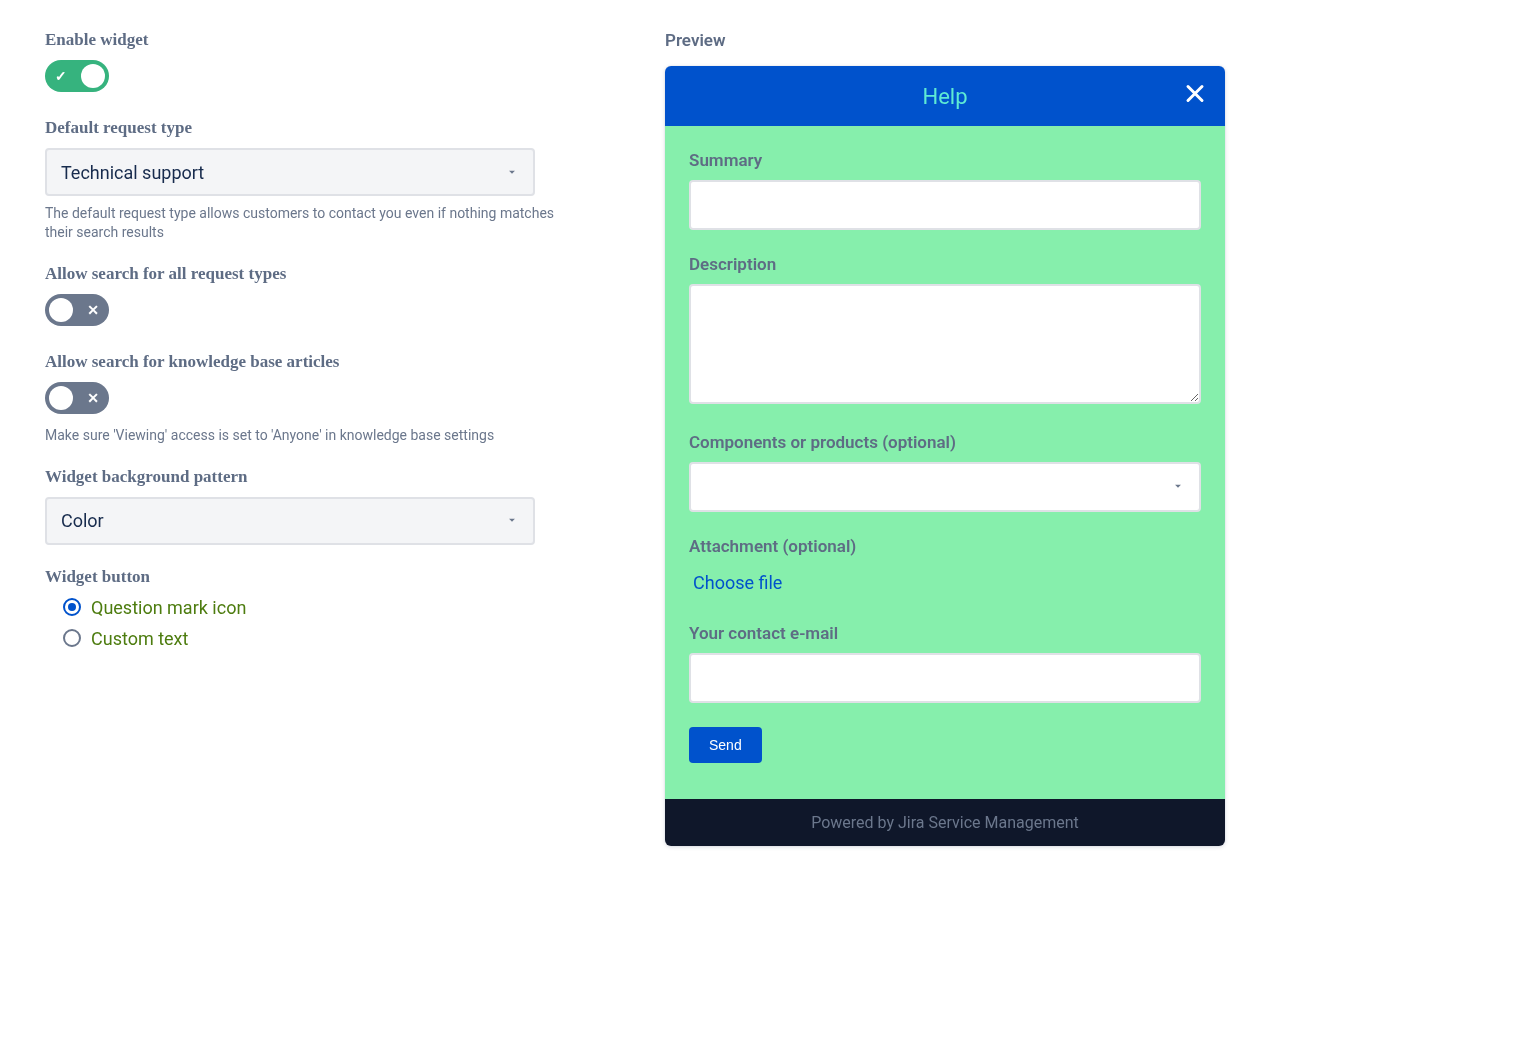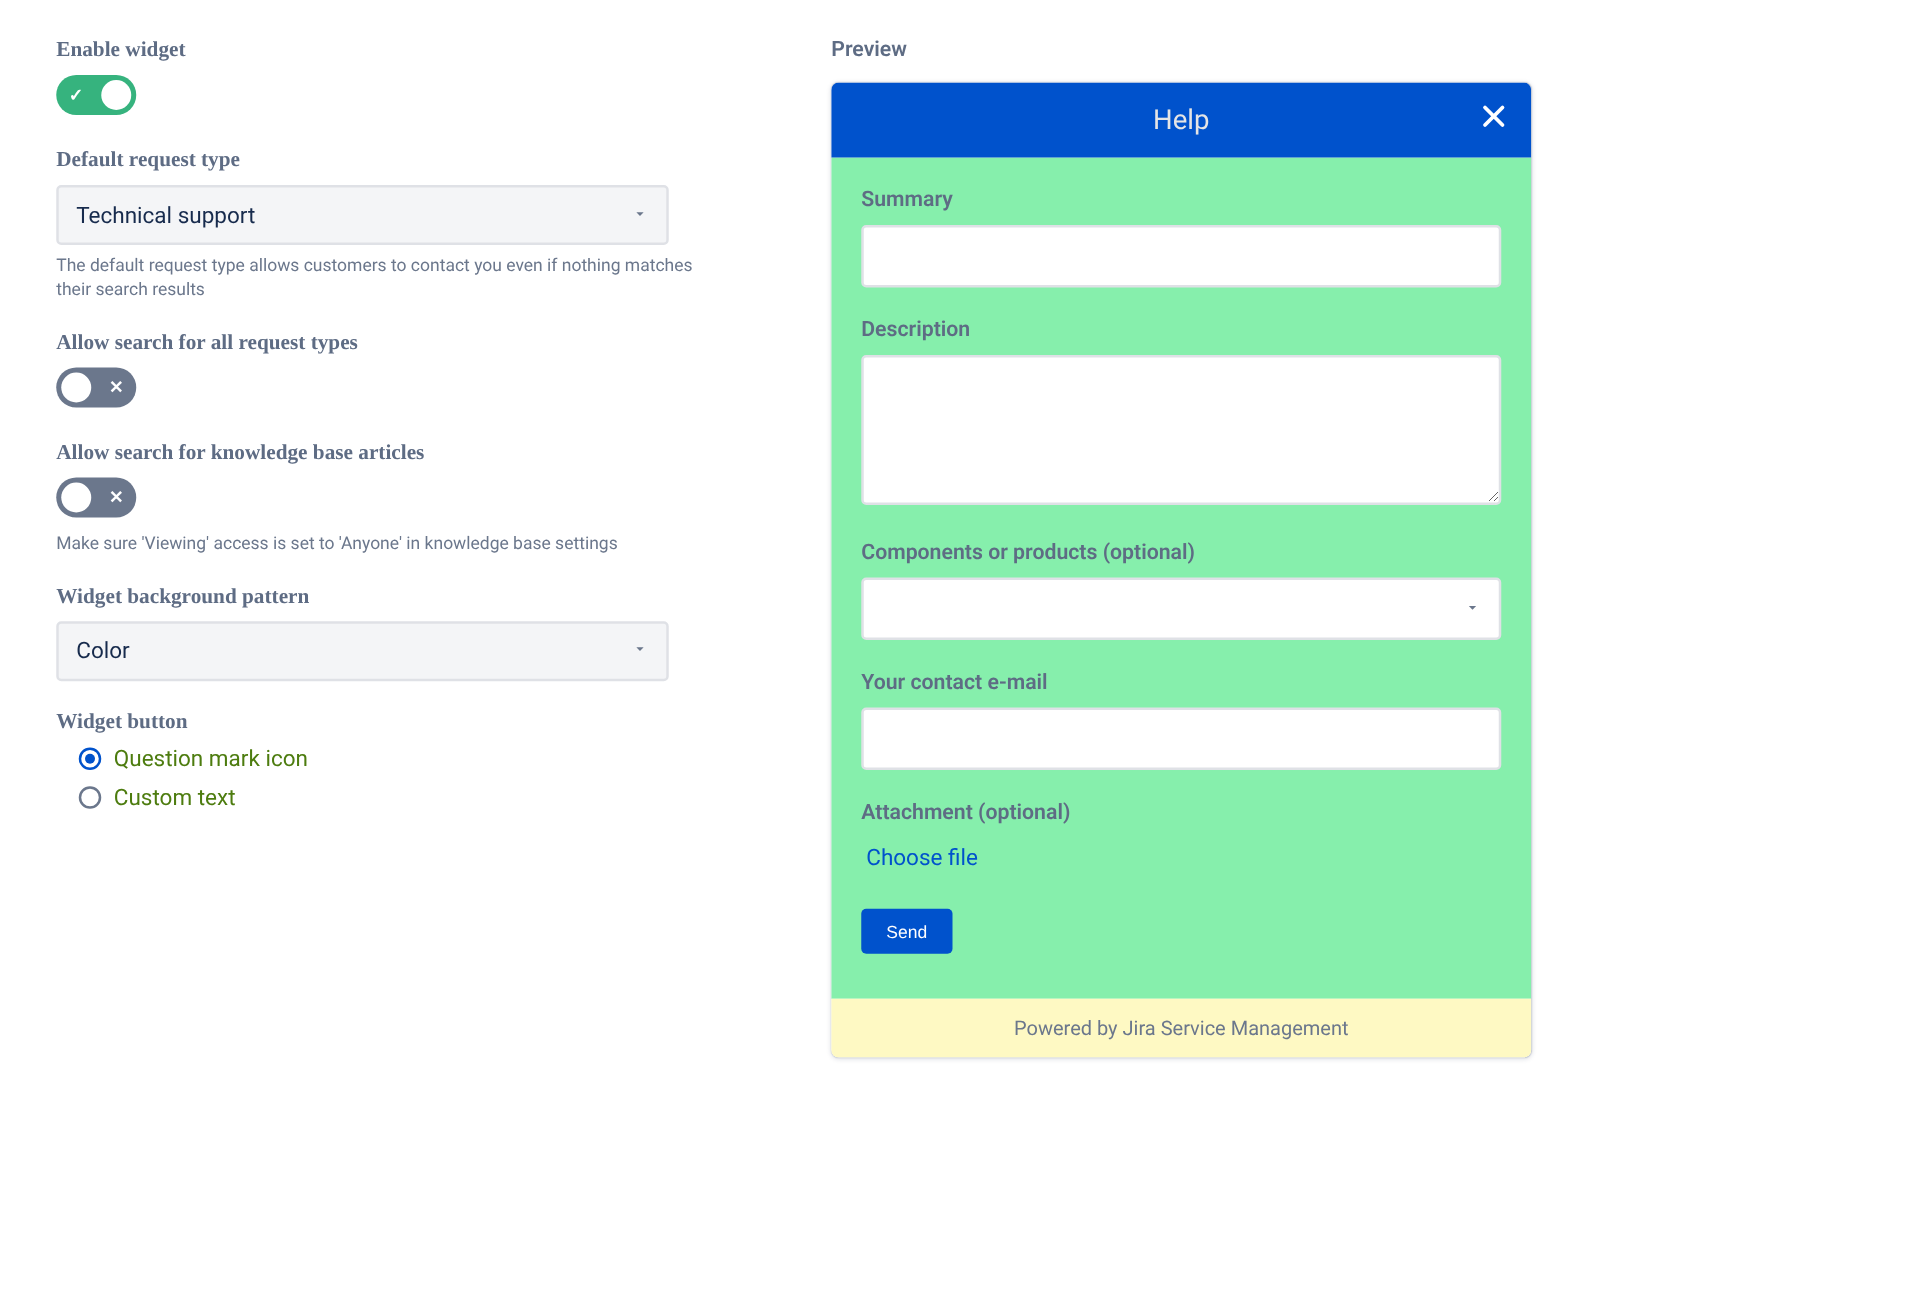--- a/index.html
+++ b/index.html
@@ -82,21 +82,21 @@
 
     
     .preview-label { font-size:17px; font-weight:600; color:#5E6C84; margin-bottom:16px; display:block; }
     .preview-card {
       width:100%; border-radius:6px; overflow:hidden;
       box-shadow: 0 1px 4px rgba(9,30,66,0.15), 0 0 1px rgba(9,30,66,0.2);
       background:#fff;
     }
     .preview-header {
       height:60px; display:flex; align-items:center; justify-content:center;
-      position:relative; color:#e5e5e5; font-size:22px;
+      position:relative; color:#5eead4; font-size:22px;
     }
     .preview-close { position:absolute; right:18px; top:50%; transform:translateY(-50%); cursor:pointer; }
     .preview-body { background:#86efac; padding:24px 24px 12px 24px; }
     .p-field { margin-bottom:24px; }
     .p-label { font-size:17px; font-weight:600; color:#5E6C84; margin-bottom:10px; display:block; }
     .p-input {
       width:100%; height:50px; background:#fff;
       border:2px solid #DFE1E6; border-radius:4px; padding:0 12px; font-size:16px;
     }
     .p-textarea {
@@ -108,21 +108,21 @@
       width:100%; height:50px; background:#fff;
       border:2px solid #DFE1E6; border-radius:4px;
       display:flex; align-items:center; justify-content:flex-end; padding:0 14px; cursor:pointer;
     }
     .p-link { color:#0052CC; font-size:18px; cursor:pointer; padding:6px 4px; display:inline-block; }
     .p-send {
       background:#0052CC; color:#fff; border:none; border-radius:4px;
       padding:10px 20px; font-size:14px; cursor:pointer;
     }
     .preview-footer {
-      background:#fef9c3; text-align:center; padding:14px 0;
+      background:#0f172a; text-align:center; padding:14px 0;
       color:#6B778C; font-size:16px;
     }
   </style>
 </head>
 <body>
 
 <div class="left-col">
 
   <div class="field-block">
     <span class="field-label">Enable widget</span>
@@ -218,27 +218,27 @@
         <span class="p-label">Components or products (optional)</span>
         <div class="p-select">
           <span style="color:#6B778C;">
             <svg width="14" height="14" viewBox="0 0 24 24" fill="currentColor">
                 <path d="M7 10l5 5 5-5z"></path>
               </svg>
           </span>
         </div>
       </div>
       <div class="p-field">
+        <span class="p-label">Attachment (optional)</span>
+        <span class="p-link">Choose file</span>
+      </div>
+      <div class="p-field">
         <span class="p-label">Your contact e-mail</span>
         <input class="p-input" style="">
       </div>
       <div class="p-field">
-        <span class="p-label">Attachment (optional)</span>
-        <span class="p-link">Choose file</span>
-      </div>
-      <div class="p-field">
         <button class="p-send">Send</button>
       </div>
     </div>
 
     <div class="preview-footer">Powered by Jira Service Management</div>
   </div>
 </div>
 
 </body></html>

